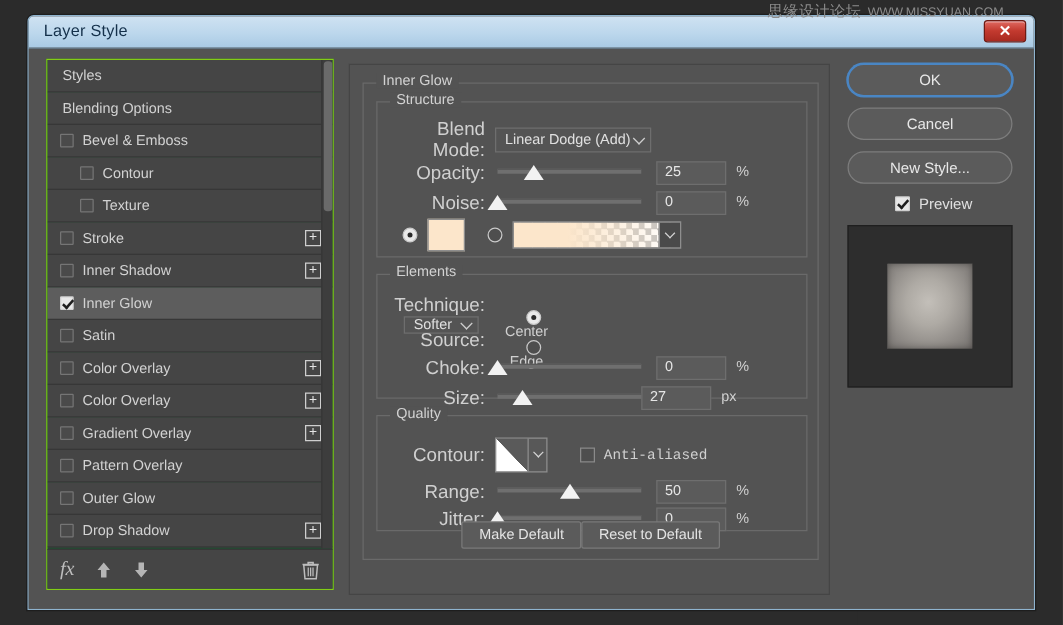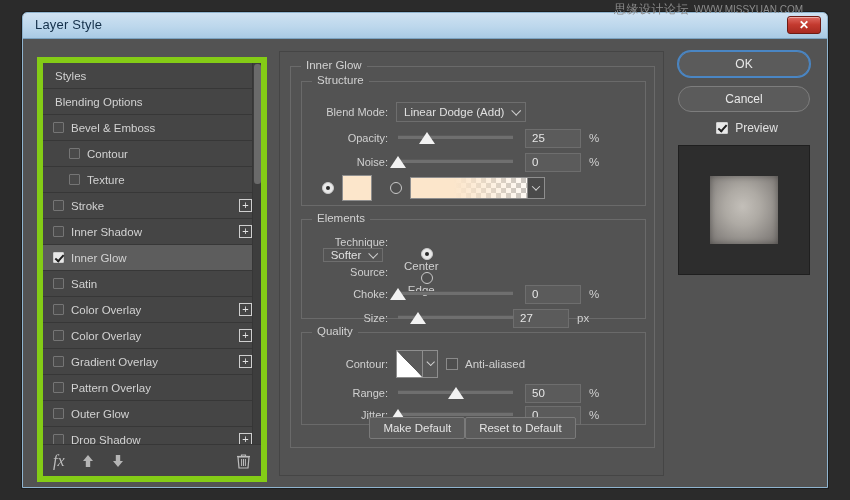--- a/index.html
+++ b/index.html
@@ -53,24 +53,24 @@
 
   .body {
     position: relative;
     height: 448px;
     background: #535353;
     padding: 0;
   }
 
   
   .styles-panel {
-    position: absolute; left: 14px; top: 18px;
+    position: absolute; left: 14px; top: 8px;
     width: 230px; height: 425px;
     background: #14532d;
-    border: 6px solid #84cc16;
+    border: 1px solid #84cc16;
   }
   .styles-list {
     position: relative;
     height: 391px;
     overflow: hidden;
   }
   .style-row {
     position: relative;
     height: 26px;
     display: flex; align-items: center;
@@ -153,28 +153,28 @@
   .outer-group {
     position: absolute; left: 10px; top: 14px;
     width: 365px; height: 382px;
   }
   .sub-group { position: absolute; }
   #g-structure { left: 10px; top: 14px; width: 345px; height: 125px; }
   #g-elements  { left: 10px; top: 152px; width: 345px; height: 100px; }
   #g-quality   { left: 10px; top: 265px; width: 345px; height: 93px; }
 
   .frm-row { position: absolute; display: flex; align-items: center; height: 20px; }
-  .frm-label { color: #d0d0d0; font-size: 11px; text-align: right; }
+  .frm-label { color: #d0d0d0; font-size: 15px; text-align: right; }
 
   .select {
     background: #545454;
     border: 1px solid #6e6e6e;
     color: #e0e0e0; font-size: 11.5px;
     height: 20px;
-    padding: 0 21px 0 7px;
+    padding: 0 16px 0 7px;
     display: flex; align-items: center;
     position: relative;
     cursor: pointer;
   }
   .select .chev {
     position: absolute; right: 6px; top: 50%;
     width: 7px; height: 7px;
     margin-top: -4px;
     border-right: 1.4px solid #cfcfcf;
     border-bottom: 1.4px solid #cfcfcf;
@@ -553,21 +553,21 @@
             <div class="legend">Quality</div>
 
             <div class="frm-row" style="left:8px; top:16px; height:30px;">
               <div class="frm-label" style="width:78px;">Contour:</div>
               <div class="contour-box" style="margin-left:8px;">
                 <div class="contour-thumb"></div>
                 <div class="contour-chev">
                     <i></i>
                   </div>
               </div>
-              <div class="aa-wrap" style="margin-left:8px;">
+              <div class="aa-wrap" style="margin-left:26px;font-family:Liberation Mono, monospace;">
                 <div class="aa-box"></div>
                 <span style="color:#d0d0d0; font-size:11.5px;">Anti-aliased</span>
               </div>
             </div>
 
             <div class="frm-row" style="left:8px; top:50px; width:330px;">
               <div class="frm-label" style="width:78px;">Range:</div>
               <div class="slider" style="width:115px; margin-left:10px;">
                 <div class="track"></div>
                 <div class="thumb" id="thumb-range" style="left: 50%;"></div>
@@ -590,20 +590,21 @@
           <div class="default-btns">
             <div class="btn-flat">Make Default</div>
             <div class="btn-flat">Reset to Default</div>
           </div>
         </div>
       </div>
 
       <div class="right-panel">
         <div class="btn-pill primary">OK</div>
         <div class="btn-pill">Cancel</div>
+        <div class="btn-pill">New Style...</div>
         <div class="preview-row">
           <div class="cbx2"></div>
           <span>Preview</span>
         </div>
         <div class="preview-thumb">
           <div class="preview-square"></div>
         </div>
       </div>
 
     </div>

